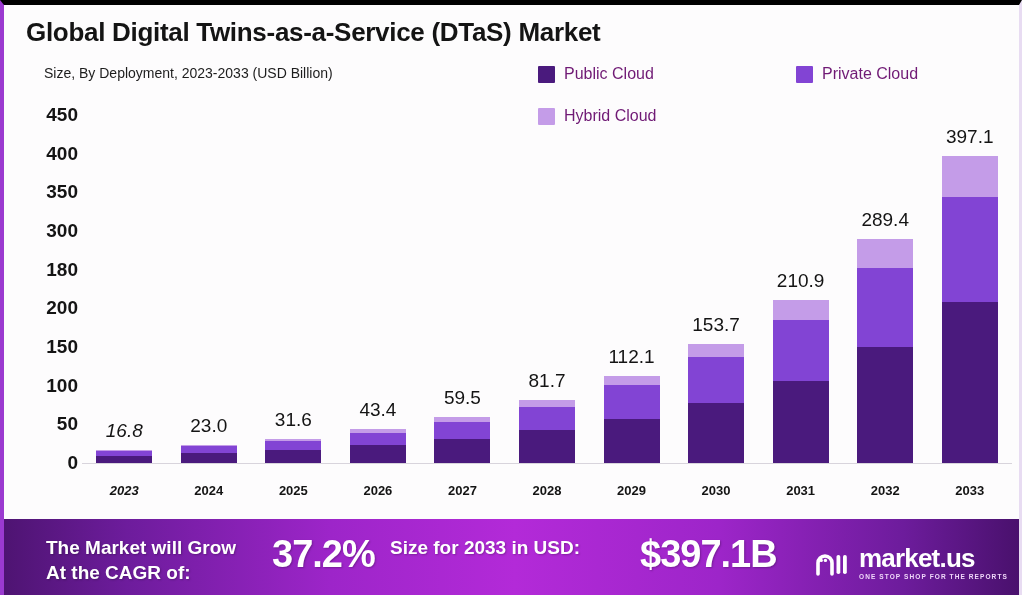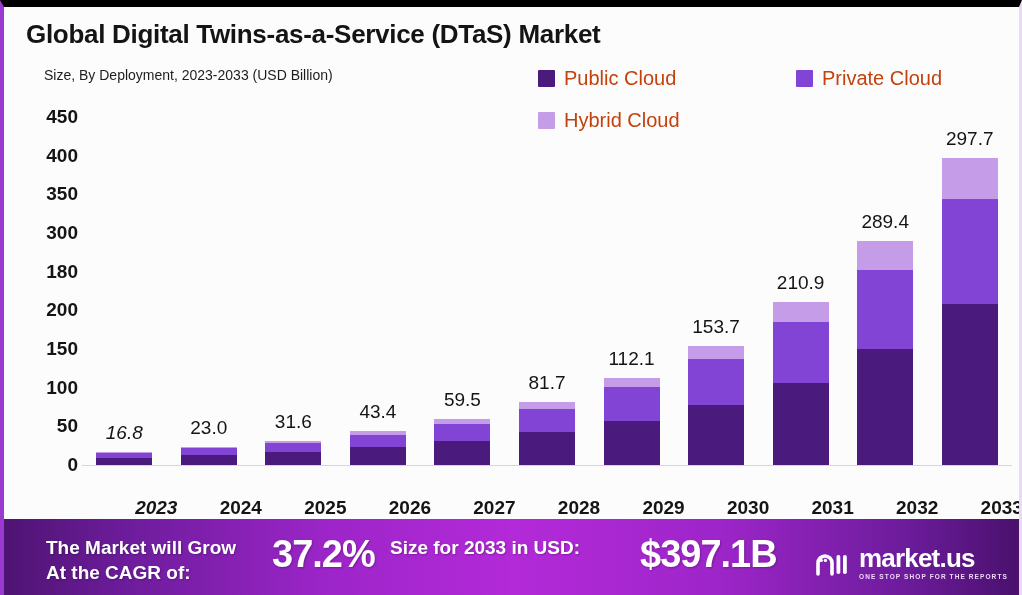--- a/index.html
+++ b/index.html
@@ -10,21 +10,21 @@
     font-family: "Liberation Sans", sans-serif;
     background: #ffffff;
     overflow: hidden;
   }
 
   #root {
     position: relative;
     width: 1022px;
     height: 595px;
     background: #fdfcfd;
-    border-top: 7px solid #000000;
+    border-top: 5px solid #000000;
     border-left: 4px solid #9b3ad0;
     border-right: 3px solid #e8dcf2;
     overflow: hidden;
   }
 
   
   #chart-title {
     position: absolute;
     left: 22px;
     top: 12px;
@@ -63,22 +63,22 @@
   .legend-item:nth-child(2) { left: 258px; top: 2px; }
   .legend-item:nth-child(3) { left: 0px;   top: 44px; }
 
   .legend-swatch {
     width: 17px;
     height: 17px;
     flex: 0 0 auto;
     border-radius: 1px;
   }
   .legend-label {
-    font-size: 20px;
-    color: #c2410c;
+    font-size: 16px;
+    color: #701a75;
   }
 
   
   #plot {
     position: absolute;
     left: 0;
     top: 0;
     width: 1022px;
     height: 519px;
   }
@@ -148,26 +148,25 @@
     transform: translateX(-50%);
     font-size: 19px;
     color: #141414;
     white-space: nowrap;
   }
 
   .x-label {
     position: absolute;
     left: 50%;
     transform: translateX(-50%);
-    top: 490px;
-    font-size: 19px;
+    top: 478px;
+    font-size: 13px;
     font-weight: bold;
     color: #141414;
     white-space: nowrap;
-    margin-left: 32px;
   }
 
   
   #footer {
     position: absolute;
     left: 0;
     bottom: 0;
     width: 1022px;
     height: 76px;
     background: linear-gradient(90deg,
@@ -384,21 +383,21 @@
           </div>
           <div class="bar-value" style="top: 204.197px;">289.4</div>
           <div class="x-label">2032</div>
         </div>
         <div class="bar-group" style="left: 845.455px; width: 84.5455px;">
           <div class="bar-stack">
             <div class="seg seg-hybrid" style="height: 40.6773px; background: rgb(196, 156, 232);"></div>
             <div class="seg seg-private" style="height: 105.56px; background: rgb(130, 68, 212);"></div>
             <div class="seg seg-public" style="height: 160.853px; background: rgb(74, 26, 125);"></div>
           </div>
-          <div class="bar-value" style="top: 120.909px;">297.7</div>
+          <div class="bar-value" style="top: 120.909px;">397.1</div>
           <div class="x-label">2033</div>
         </div>
       </div>
   </div>
 
   <div id="footer">
     <div id="footer-inner">
       <div class="foot-block" id="cagr-text">
         <span>The Market will Grow</span>
         <span>At the CAGR of:</span>

